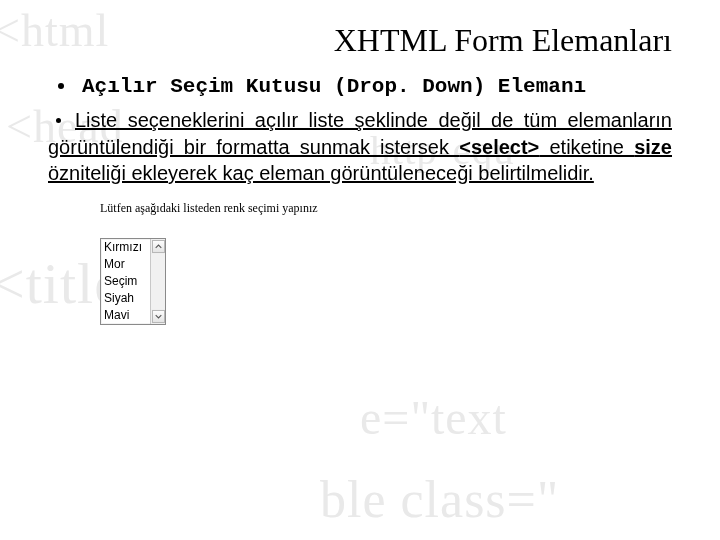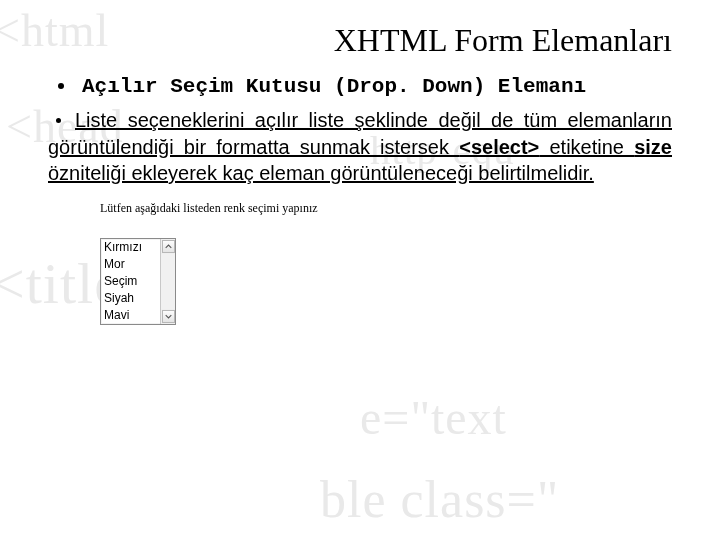--- a/index.html
+++ b/index.html
@@ -61,21 +61,21 @@
     vertical-align: middle; margin: 0 14px 3px 8px;
   }
   .bold { font-weight: bold; }
   .figure {
     margin-left: 52px;
     margin-top: 8px;
     font-family: "Times New Roman", Times, serif;
   }
   .prompt { font-size: 12px; margin-bottom: 22px; }
   .listbox {
-    width: 76px;
+    width: 66px;
     border: 1px solid #8a8a8a;
     background: #fff;
     font-family: Arial, Helvetica, sans-serif;
     font-size: 12px;
     box-shadow: inset 0 0 0 1px #f3f3f3;
     display: flex;
   }
   .listbox-items { flex: 1 1 auto; }
   .listbox-items div { padding: 1px 3px; line-height: 1.25; }
   .listbox-sb {

